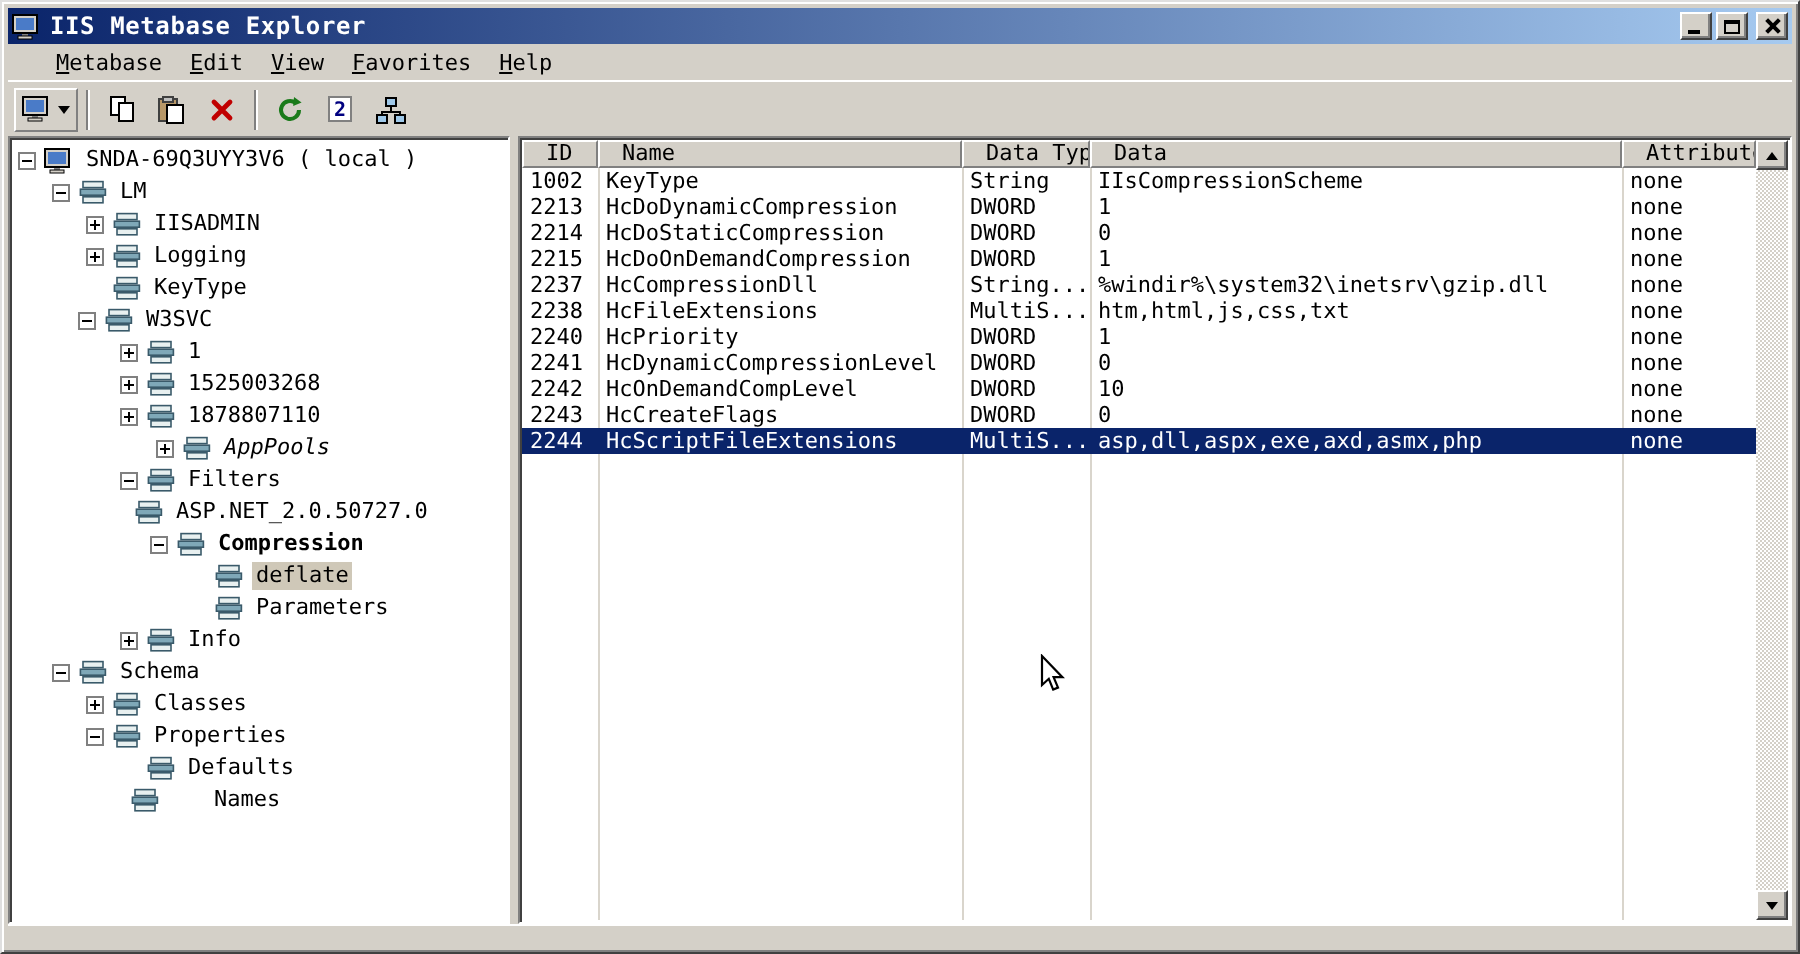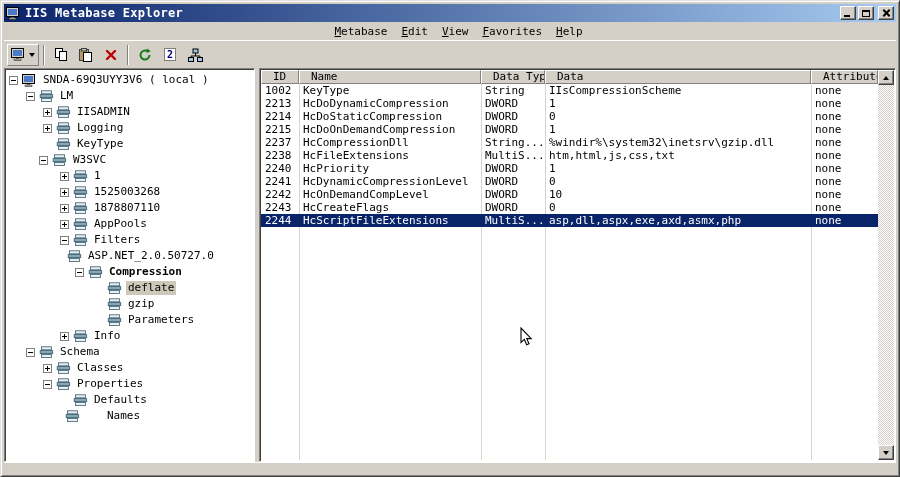--- a/index.html
+++ b/index.html
@@ -35,21 +35,21 @@
   .glyph-max { width:8px; height:7px; border:1px solid #000; border-top:2px solid #000; }
   .glyph-close { width:9px; height:9px; position:relative; }
   .glyph-close::before,.glyph-close::after {
     content:""; position:absolute; left:0; top:3.5px; width:9px; height:2px; background:#000;
   }
   .glyph-close::before { transform:rotate(45deg); }
   .glyph-close::after { transform:rotate(-45deg); }
   
   .menubar {
     position:absolute; left:19px; top:21px; right:3px; height:18px;
-    display:flex; align-items:center; background:var(--chrome,#d4d0c8); padding-left:1px;justify-content:center;
+    display:flex; align-items:center; background:var(--chrome,#d4d0c8); padding-left:1px;
   }
   .menu-item { padding:2px 7px; white-space:nowrap; cursor:default; }
   
   .toolbar {
     position:absolute; left:3px; top:39px; right:3px; height:28px;
     display:flex; align-items:center; gap:1px; padding-left:3px;
     border-top:1px solid #fff;
   }
   .tb-btn { height:22px; min-width:24px; display:flex; align-items:center; justify-content:center; padding:0 3px; }
   .tb-btn.raised { border:1px solid; border-color:#fff #808080 #808080 #fff; background:#d4d0c8; }
@@ -354,21 +354,21 @@
             <svg width="15" height="13" viewBox="0 0 15 13">
               <g stroke="#3a5a6a" stroke-width="0.8">
                 <rect x="2.5" y="0.8" width="10" height="3" fill="#e8f0f0"></rect>
                 <rect x="1.2" y="4.6" width="12.5" height="3" fill="#7fa8b8"></rect>
                 <rect x="2.5" y="8.4" width="10" height="3" fill="#e8f0f0"></rect>
               </g>
             </svg>
           </span>
           <span class="tree-label">1878807110</span>
         </div>
-        <div class="tree-row" style="padding-left: 55px;">
+        <div class="tree-row" style="padding-left: 73px; font-style: italic;">
           <span class="toggle">
             <span class="h"></span>
             <span class="v"></span>
           </span>
           <span class="tree-icon">
             <svg width="15" height="13" viewBox="0 0 15 13">
               <g stroke="#3a5a6a" stroke-width="0.8">
                 <rect x="2.5" y="0.8" width="10" height="3" fill="#e8f0f0"></rect>
                 <rect x="1.2" y="4.6" width="12.5" height="3" fill="#7fa8b8"></rect>
                 <rect x="2.5" y="8.4" width="10" height="3" fill="#e8f0f0"></rect>
@@ -425,33 +425,20 @@
           <span class="tree-icon">
             <svg width="15" height="13" viewBox="0 0 15 13">
               <g stroke="#3a5a6a" stroke-width="0.8">
                 <rect x="2.5" y="0.8" width="10" height="3" fill="#e8f0f0"></rect>
                 <rect x="1.2" y="4.6" width="12.5" height="3" fill="#7fa8b8"></rect>
                 <rect x="2.5" y="8.4" width="10" height="3" fill="#e8f0f0"></rect>
               </g>
             </svg>
           </span>
           <span class="tree-label selected">deflate</span>
-        </div>
-        <div class="tree-row" style="padding-left: 89px;">
-          <span class="toggle-spacer"></span>
-          <span class="tree-icon">
-            <svg width="15" height="13" viewBox="0 0 15 13">
-              <g stroke="#3a5a6a" stroke-width="0.8">
-                <rect x="2.5" y="0.8" width="10" height="3" fill="#e8f0f0"></rect>
-                <rect x="1.2" y="4.6" width="12.5" height="3" fill="#7fa8b8"></rect>
-                <rect x="2.5" y="8.4" width="10" height="3" fill="#e8f0f0"></rect>
-              </g>
-            </svg>
-          </span>
-          <span class="tree-label">gzip</span>
         </div>
         <div class="tree-row" style="padding-left: 89px;">
           <span class="toggle-spacer"></span>
           <span class="tree-icon">
             <svg width="15" height="13" viewBox="0 0 15 13">
               <g stroke="#3a5a6a" stroke-width="0.8">
                 <rect x="2.5" y="0.8" width="10" height="3" fill="#e8f0f0"></rect>
                 <rect x="1.2" y="4.6" width="12.5" height="3" fill="#7fa8b8"></rect>
                 <rect x="2.5" y="8.4" width="10" height="3" fill="#e8f0f0"></rect>
               </g>

